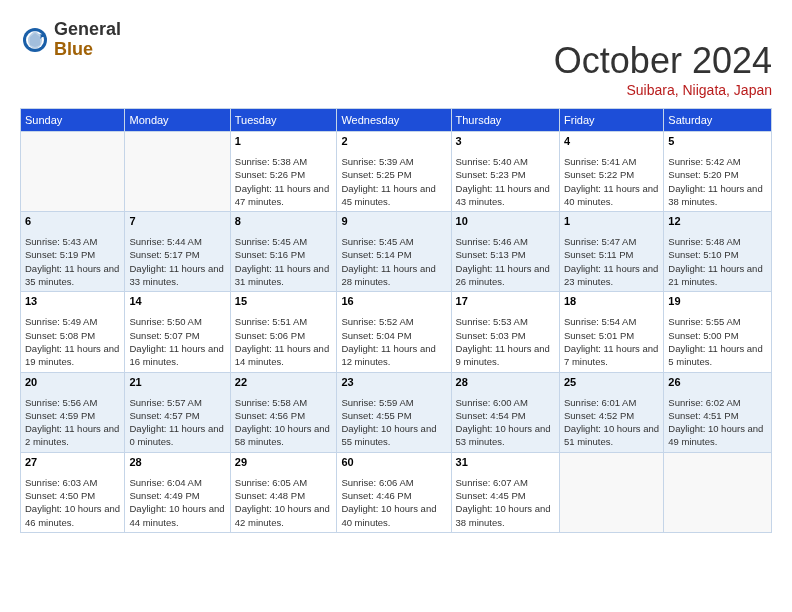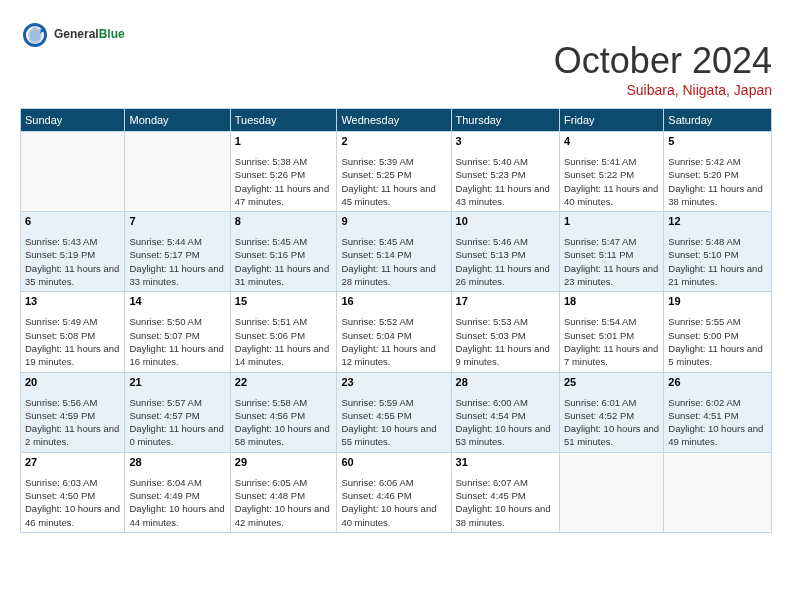--- a/index.html
+++ b/index.html
@@ -15,27 +15,27 @@
       justify-content: space-between;
       align-items: flex-start;
       margin-bottom: 10px;
     }
     .logo {
       display: flex;
       align-items: center;
     }
     .logo-text {
       display: flex;
-      flex-direction: row;
-      font-size: 12px;
+      flex-direction: column;
+      font-size: 18px;
       font-weight: bold;
       line-height: 1.1;
     }
     .logo-general { color: #333; }
-    .logo-blue { color: #15803d; text-align: center; }
+    .logo-blue { color: #a16207; }
     .logo-icon {
       width: 30px;
       height: 30px;
       margin-right: 4px;
     }
     .title-block {
       text-align: right;
       margin-top: 20px;
     }
     .month-title {
@@ -46,21 +46,21 @@
     .location {
       font-size: 14px;
       color: #b91c1c;
     }
     table {
       width: 100%;
       border-collapse: collapse;
       font-size: 10px;
     }
     thead tr {
-      background-color: #0c4a6e;
+      background-color: #1d4ed8;
       color: #fff;
     }
     thead th {
       padding: 5px 4px;
       text-align: left;
       font-size: 11px;
       font-weight: normal;
       border: 1px solid #c5d5e8;
     }
     tbody tr {

